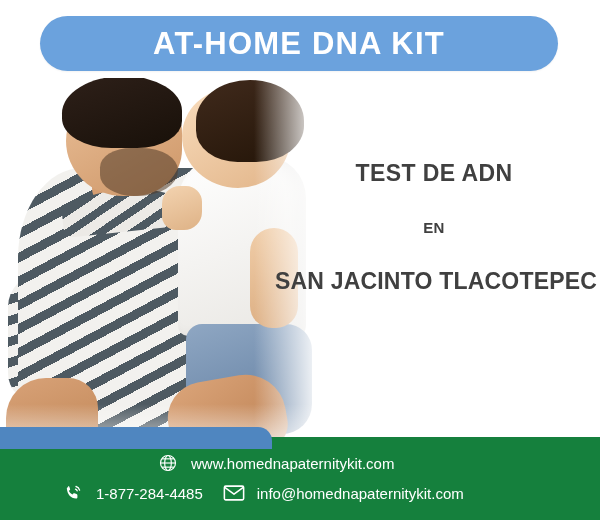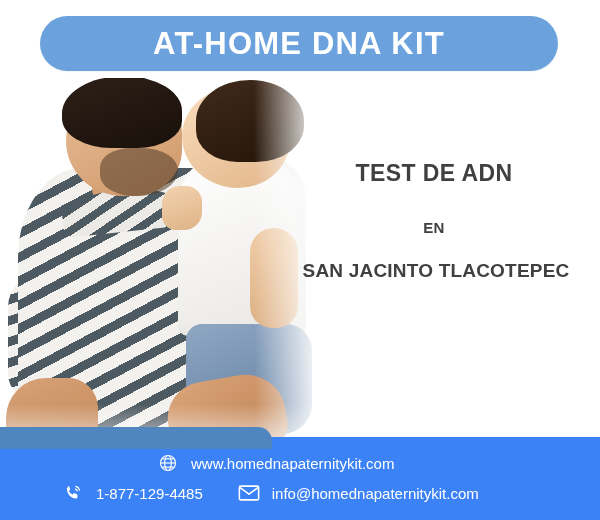--- a/index.html
+++ b/index.html
@@ -236,35 +236,35 @@
     top: 160px;
     width: 332px;
     text-align: center;
     color: #404040;
     font-weight: bold;
     font-family: "Liberation Sans", sans-serif;
   }
   .headline-line-1 { font-size: 23px; letter-spacing: 0.4px; }
   .headline-line-2 { font-size: 15px; letter-spacing: 0.4px; margin-top: 32px; }
   .headline-line-3 {
-    font-size: 19px;
+    font-size: 23px;
     letter-spacing: 0.2px;
-    margin-top: 24px;
+    margin-top: 32px;
     white-space: nowrap;
     margin-left: 4px;
   }
 
   
   .footer {
     position: absolute;
     left: 0;
     bottom: 0;
     width: 600px;
     height: 83px;
-    background: #3b82f6;
+    background: #15803d;
   }
   .footer-notch {
     position: absolute;
     left: 0;
     top: -10px;
     width: 272px;
     height: 22px;
     background: #4f86c0;
     border-radius: 0 14px 0 0;
   }
@@ -282,21 +282,21 @@
     top: 15px;
   }
   .footer-row-contact {
     left: 62px;
     top: 45px;
   }
   .footer-item {
     display: flex;
     align-items: center;
   }
-  .footer-item + .footer-item { margin-left: 35px; }
+  .footer-item + .footer-item { margin-left: 20px; }
   .footer-icon {
     display: inline-flex;
     align-items: center;
     justify-content: center;
     width: 22px;
     height: 22px;
     margin-right: 12px;
     flex: none;
   }
   .footer-text { line-height: 1; }
@@ -360,21 +360,21 @@
 
     <div class="footer-row footer-row-contact">
       <div class="footer-item">
         <span class="footer-icon">
           <svg width="20" height="20" viewBox="0 0 24 24" fill="none" stroke="#ffffff" stroke-width="1.6">
             <path d="M6.2 3.5c.7 0 1.2.4 1.4 1l.9 2.6c.2.6 0 1.2-.5 1.5l-1 .7c.9 2 2.4 3.6 4.4 4.6l.8-1.1c.4-.5 1-.6 1.5-.4l2.6.9c.6.2 1 .8 1 1.4v2.3c0 .9-.8 1.6-1.7 1.5C9.2 18 5.5 14 4.6 6.8c-.1-.9.6-1.7 1.6-1.7z" fill="#ffffff" stroke="none"></path>
             <path d="M15.6 4.2a6.2 6.2 0 0 1 4.3 4.3" stroke-linecap="round"></path>
             <path d="M15 7.4a3.2 3.2 0 0 1 2 2" stroke-linecap="round"></path>
           </svg>
         </span>
-        <span class="footer-text">1-877-129-4485</span>
+        <span class="footer-text">1-877-284-4485</span>
       </div>
 
       <div class="footer-item">
         <span class="footer-icon">
           <svg width="22" height="18" viewBox="0 0 24 18" fill="none" stroke="#ffffff" stroke-width="1.7" stroke-linejoin="round">
             <rect x="1.5" y="1.5" width="21" height="15" rx="1.4"></rect>
             <path d="M1.5 2.6 12 10.3 22.5 2.6"></path>
           </svg>
         </span>
         <span class="footer-text">info@homednapaternitykit.com</span>

